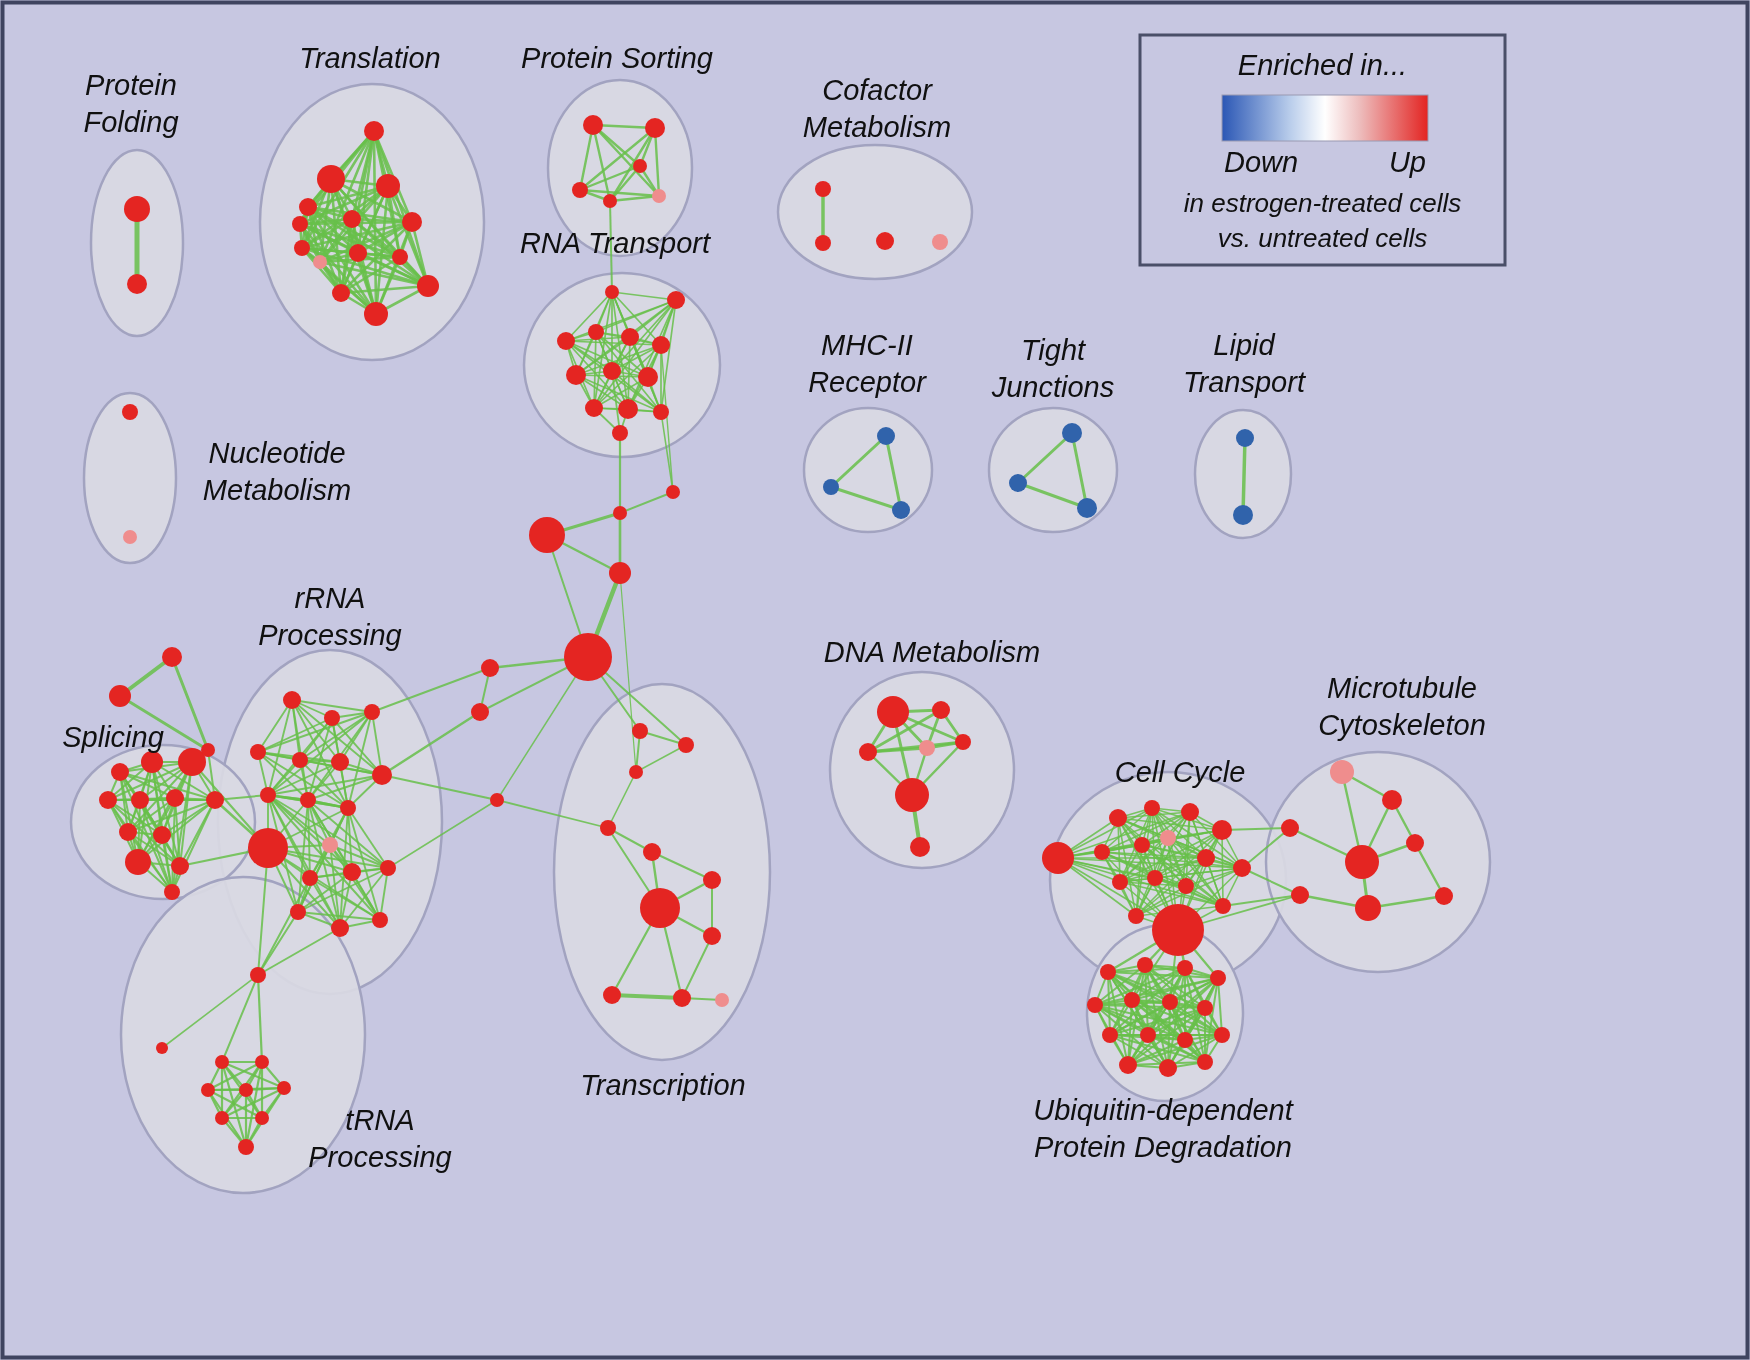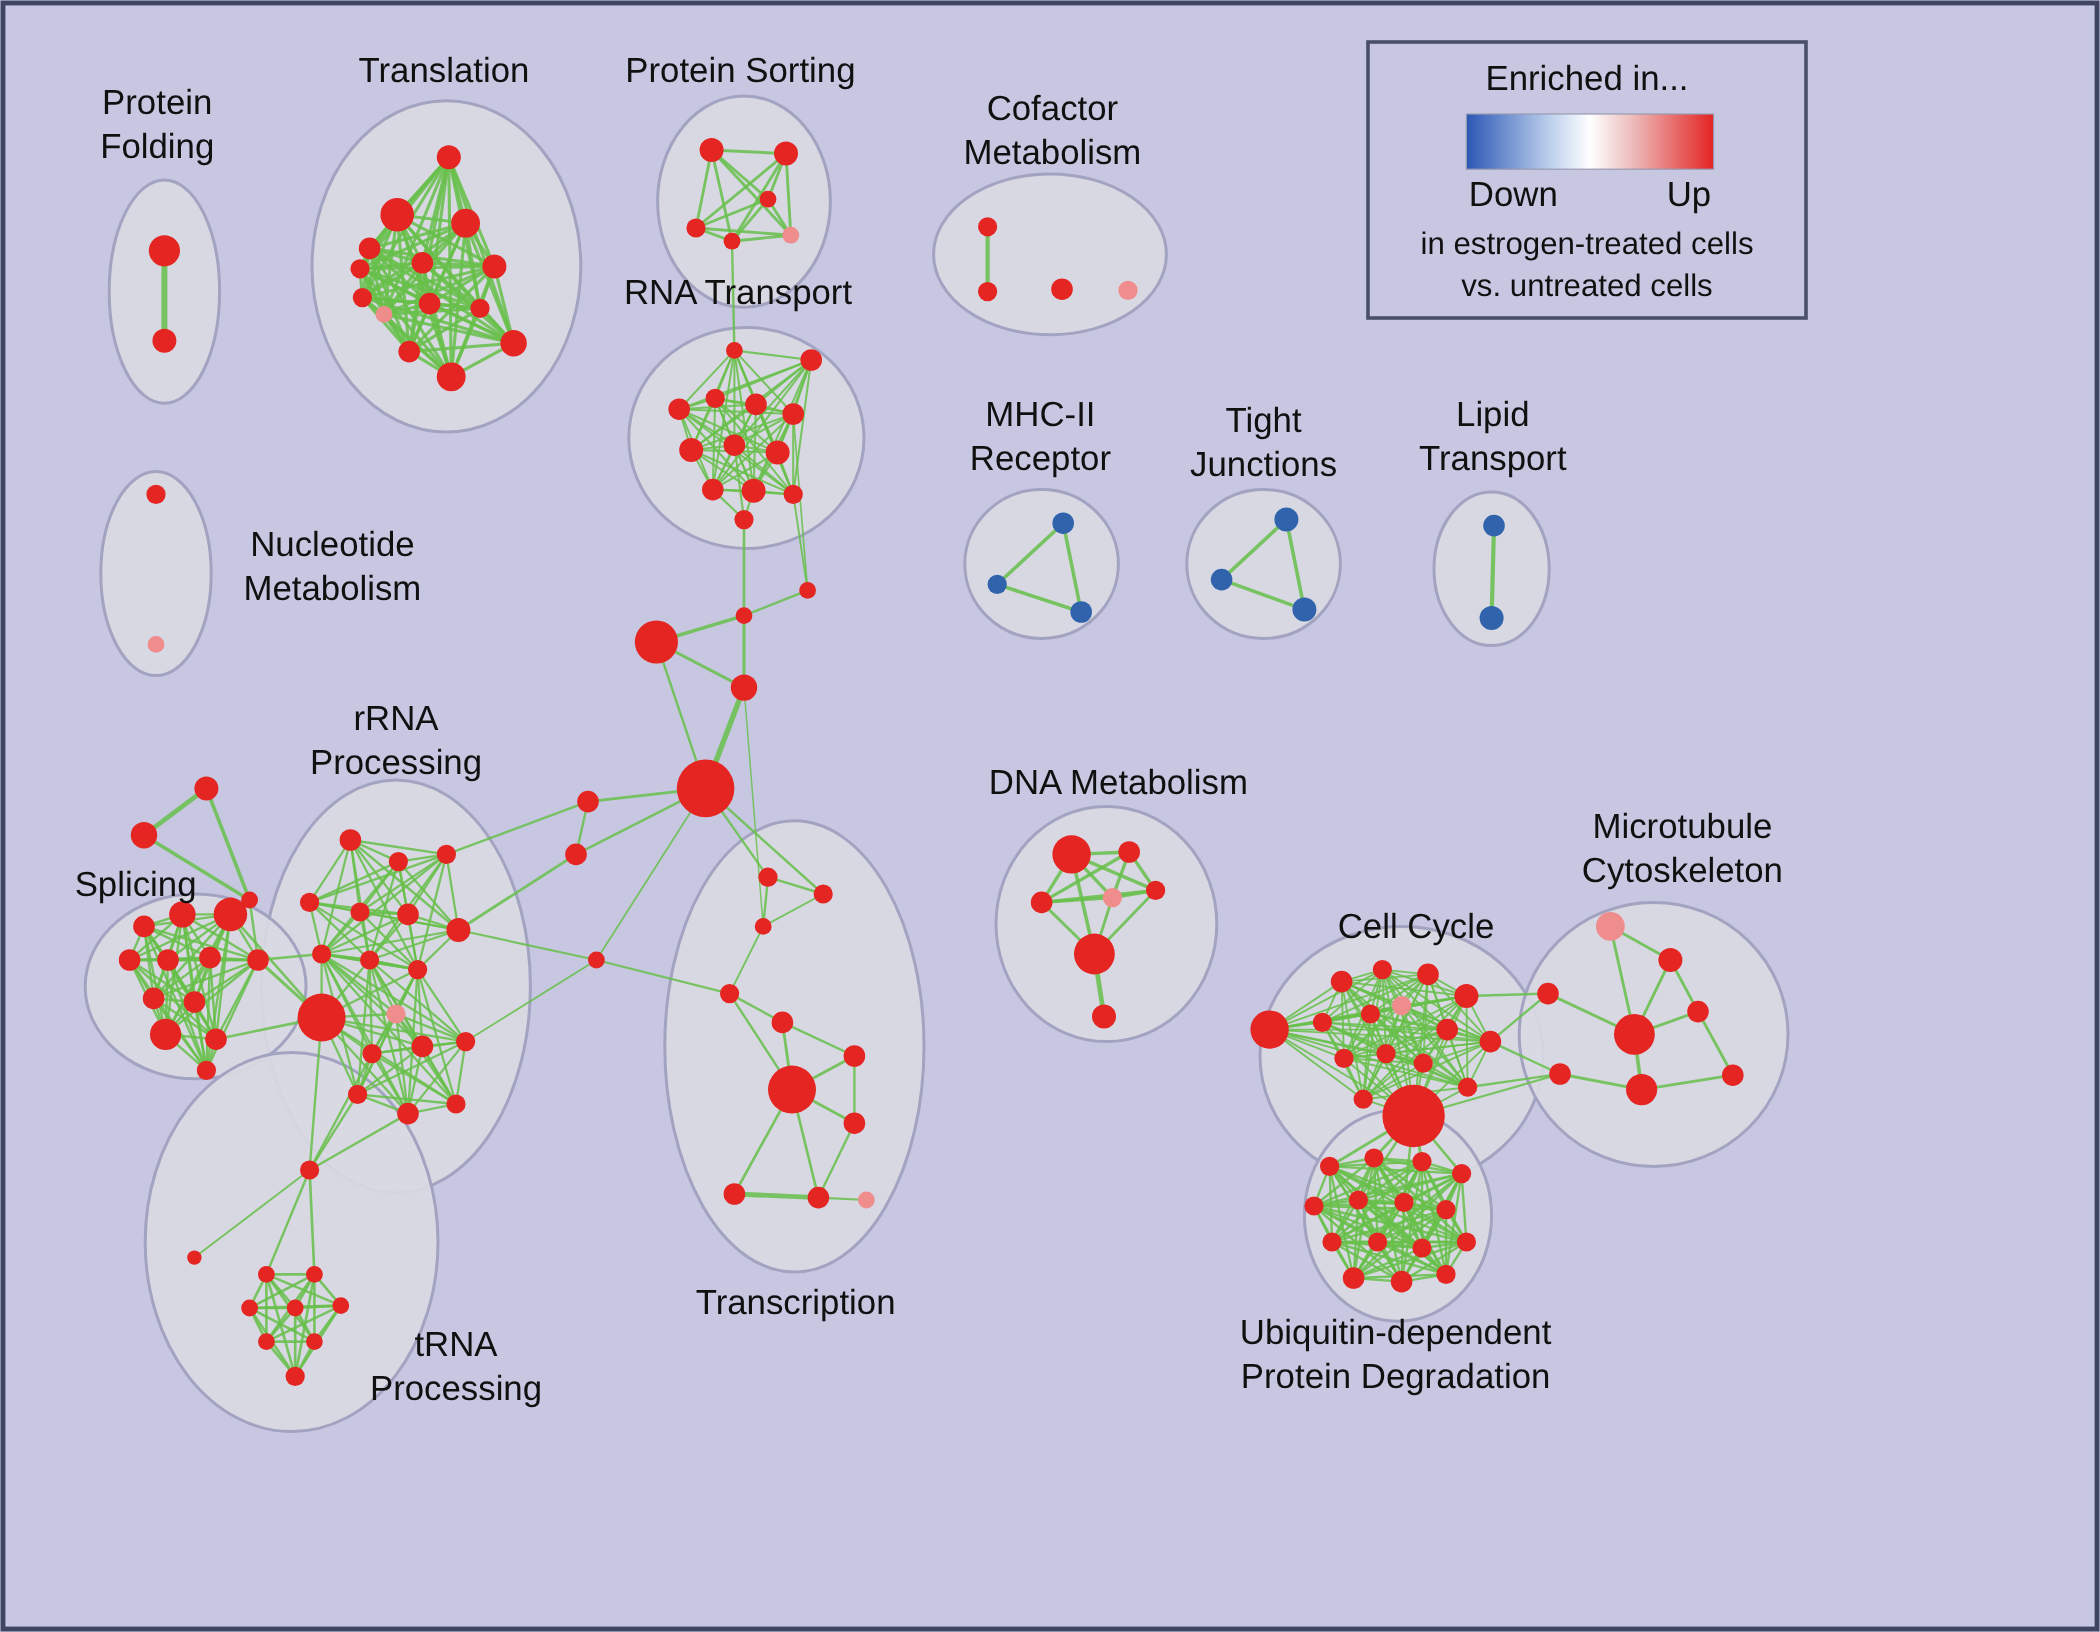--- a/index.html
+++ b/index.html
@@ -1,16 +1,16 @@
 <!DOCTYPE html>
 <html><head>
 <meta charset="utf-8">
 <style>
   html,body{margin:0;padding:0;background:#9a9ab0;}
-  .figure-wrap{width:1750px;height:1360px;position:relative;}
+  .figure-wrap{width:1750px;height:1360px;position:relative;font-style:italic;}
   svg{display:block;}
   text{font-family:"Liberation Sans",sans-serif;}
   .cluster-label{font-size:29px;fill:#101010;}
   .legend-title{font-size:29px;fill:#101010;}
   .legend-updown{font-size:29px;fill:#101010;}
   .legend-caption{font-size:26px;fill:#101010;}
 </style>
 </head>
 <body>
 

